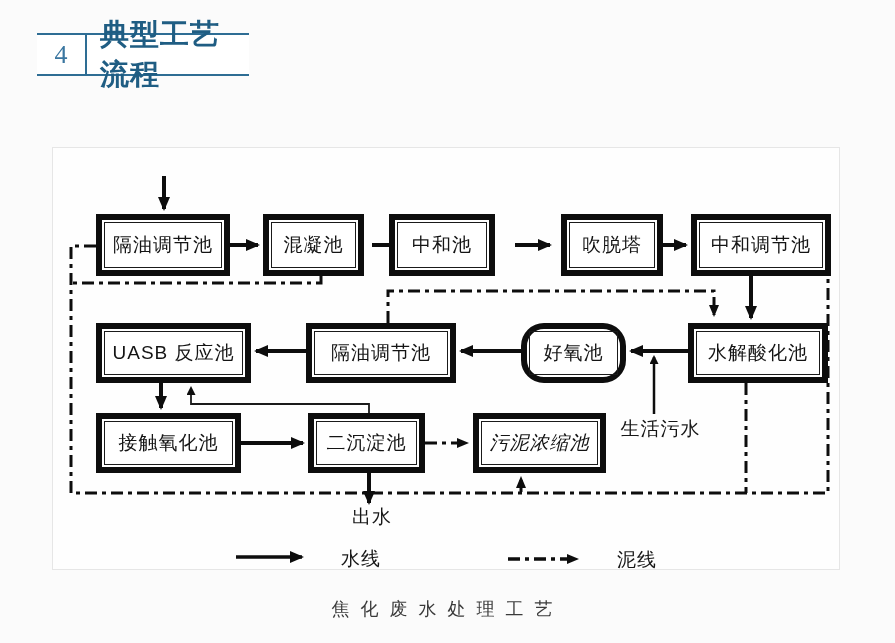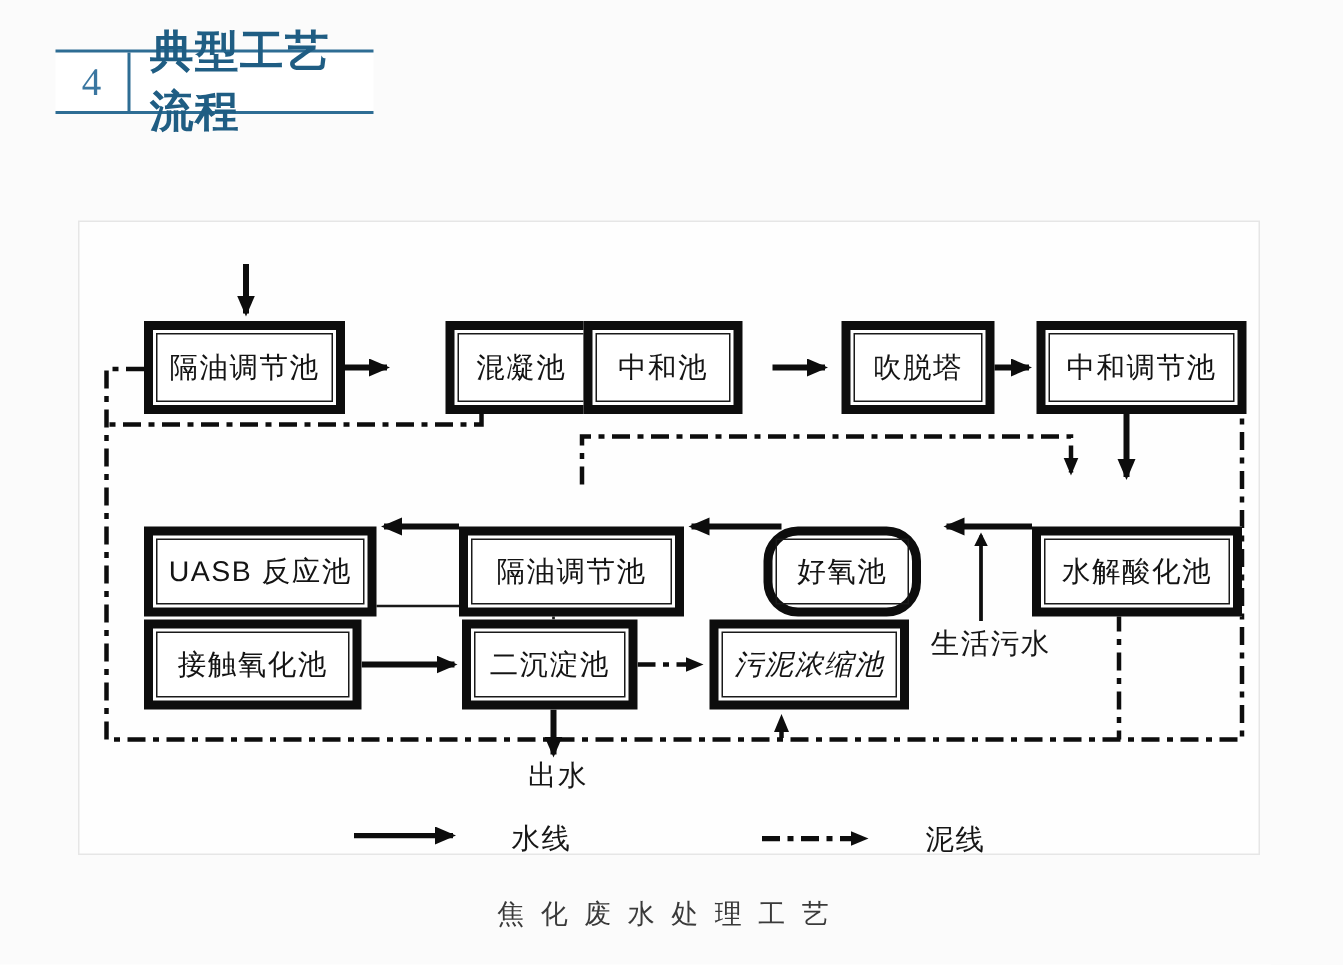--- a/index.html
+++ b/index.html
@@ -40,21 +40,21 @@
     border:6px solid var(--diagram-ink,#0d0d0d);
     display:flex;align-items:center;justify-content:center;
     font-size:19px;letter-spacing:1px;color:#141414;z-index:2;
     white-space:nowrap;
   }
   .pbox::after{
     content:"";position:absolute;inset:2px;
     border:1.5px solid #1a1a1a;pointer-events:none;
   }
   .row1{top:66px;height:62px;}
-  .row2{top:175px;height:60px;margin-top:28px;}
+  .row2{top:175px;height:60px;}
   .row3{top:265px;height:60px;}
   .dlabel{
     position:absolute;font-size:19px;color:#161616;text-align:center;
     z-index:3;letter-spacing:1px;white-space:nowrap;
   }
   
   .caption{
     position:absolute;left:0;top:597px;width:895px;text-align:center;
     font-size:18px;letter-spacing:11px;color:#3a3a3a;
   }
@@ -110,28 +110,28 @@
         <path d="M693,235 V345"></path>
         <path d="M468,344 V330" marker-end="url(#m-dash)"></path>
         <path d="M372,295 H414" marker-end="url(#m-dash)"></path>
       </g>
 
       <path d="M183,409 H249" stroke="#0d0d0d" stroke-width="3.5" fill="none" marker-end="url(#m-solid)"></path>
       <path d="M455,411 H524" stroke="#0d0d0d" stroke-width="3.5" fill="none" stroke-dasharray="12 5 4 5" marker-end="url(#m-dash)"></path>
     </svg>
 
     <div class="pbox row1" style="left:43px;width:134px;">隔油调节池</div>
-    <div class="pbox row1" style="left:210px;width:101px;margin-left:34px;">混凝池</div>
+    <div class="pbox row1" style="left:210px;width:101px;">混凝池</div>
     <div class="pbox row1" style="left:336px;width:106px;">中和池</div>
     <div class="pbox row1" style="left:480px;width:102px;margin-left:28px;">吹脱塔</div>
     <div class="pbox row1" style="left:638px;width:140px;">中和调节池</div>
 
     <div class="pbox row2" style="left:43px;width:155px;">UASB 反应池</div>
     <div class="pbox row2" style="left:253px;width:150px;">隔油调节池</div>
-    <div class="pbox row2" style="left:456px;width:105px;border-radius:23px;">好氧池</div>
+    <div class="pbox row2" style="left:468px;width:105px;border-radius:23px;">好氧池</div>
     <div class="pbox row2" style="left:635px;width:140px;">水解酸化池</div>
 
     <div class="pbox row3" style="left:43px;width:145px;">接触氧化池</div>
     <div class="pbox row3" style="left:255px;width:117px;">二沉淀池</div>
     <div class="pbox row3" style="left:420px;width:133px;font-style:italic;">污泥浓缩池</div>
 
     <div class="dlabel" style="left:560px;top:268px;width:95px;">生活污水</div>
     <div class="dlabel" style="left:289px;top:356px;width:60px;">出水</div>
     <div class="dlabel" style="left:273px;top:398px;width:70px;">水线</div>
     <div class="dlabel" style="left:549px;top:399px;width:70px;">泥线</div>

